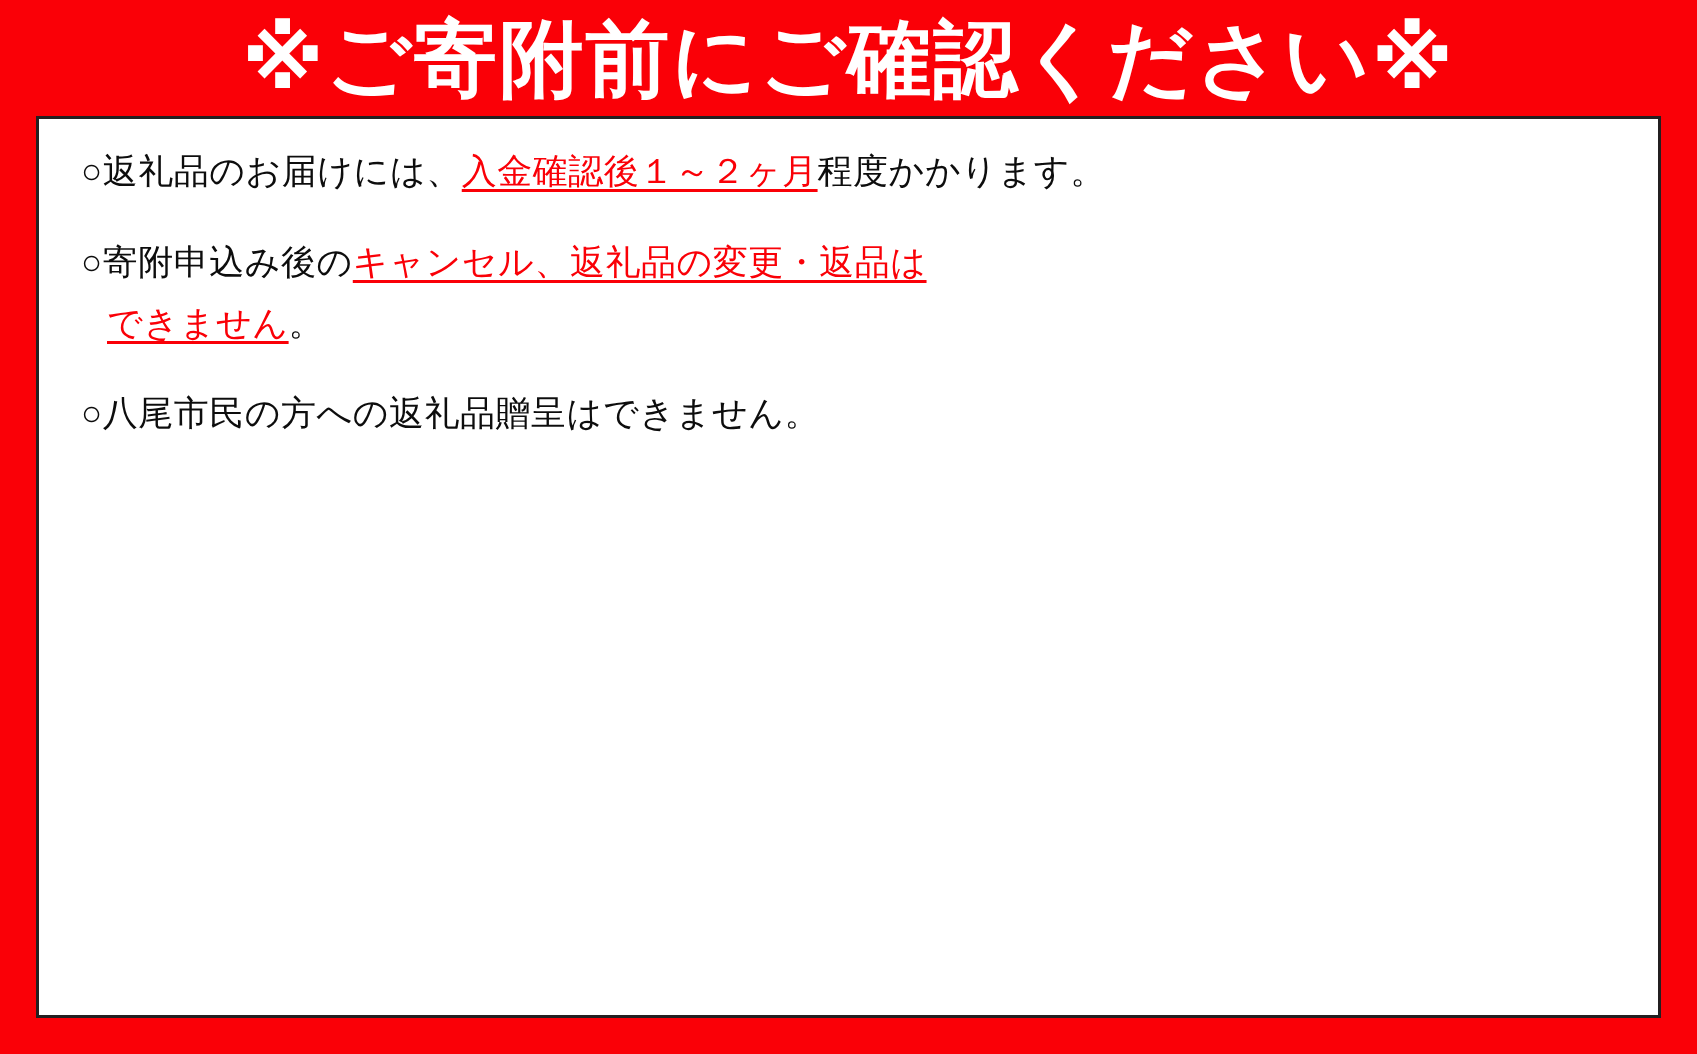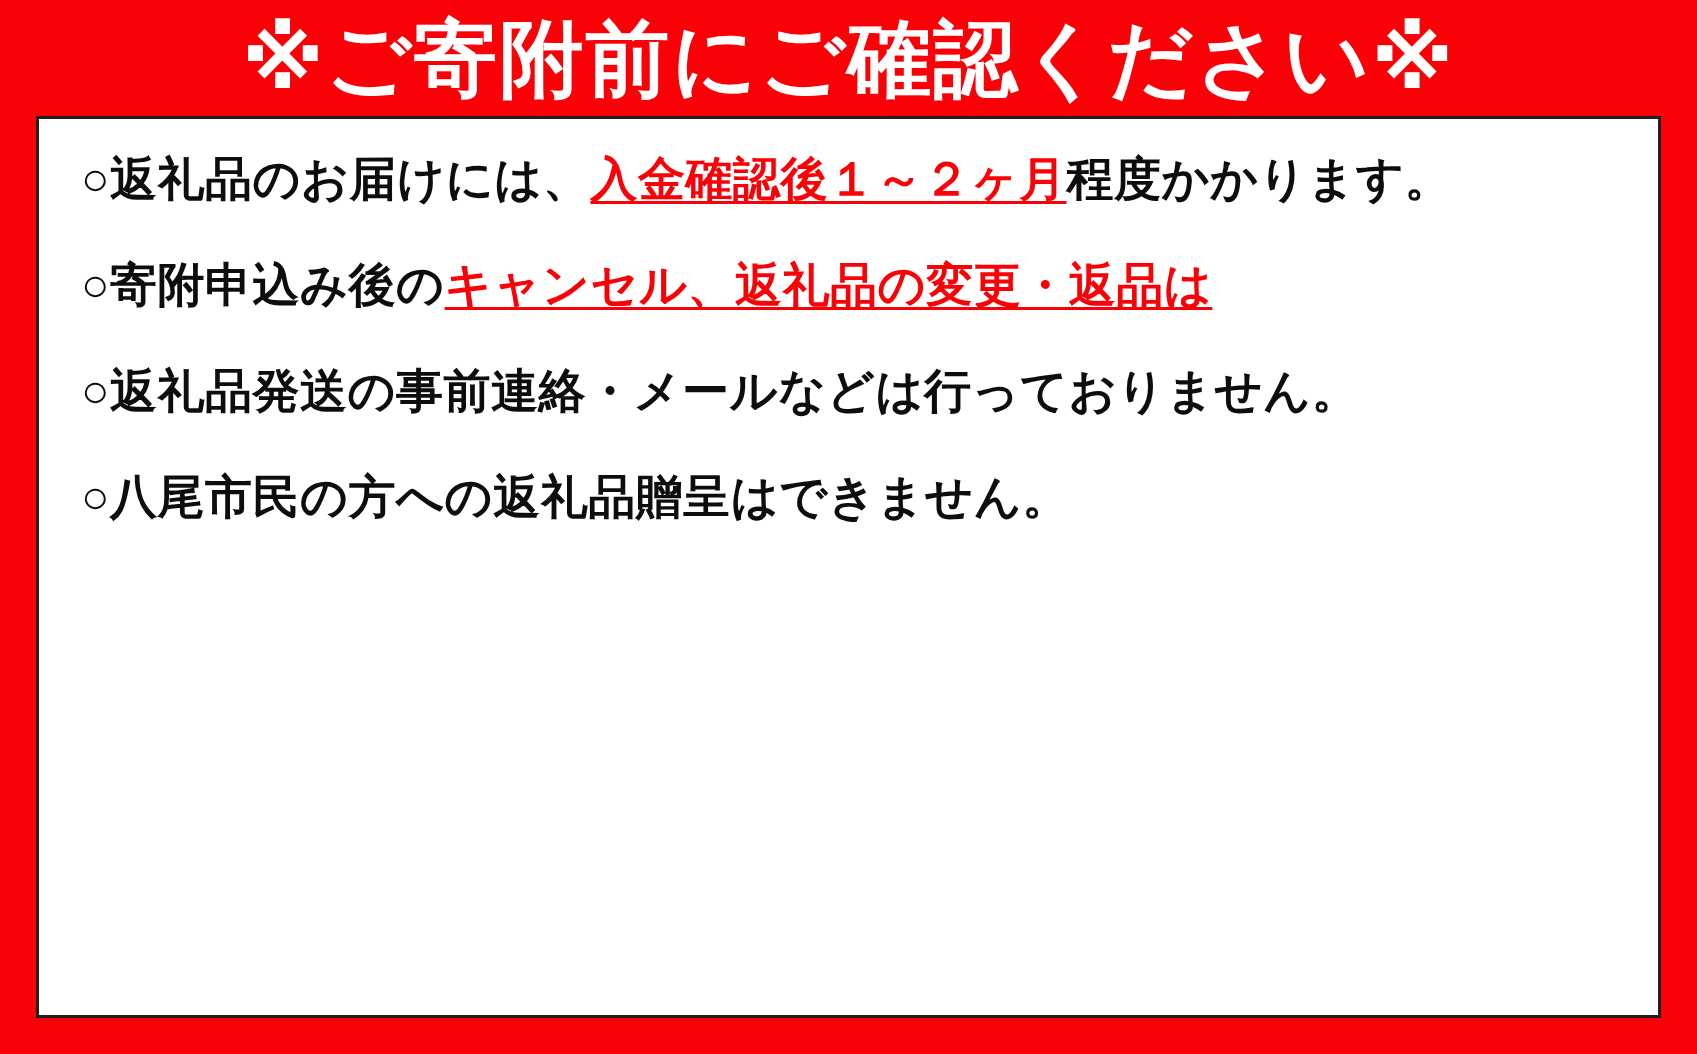--- a/index.html
+++ b/index.html
@@ -53,22 +53,22 @@
 
   .notice-list {
     position: absolute;
     left: 42px;
     top: 30px;
     right: 30px;
   }
 
   .notice-item {
     color: #0d0d0d;
-    font-size: 47px;
-    font-weight: bold;
+    font-size: 35px;
+    font-weight: normal;
     line-height: 1.28;
     letter-spacing: 0.5px;
     margin-bottom: 46px;
     white-space: nowrap;
   }
   .notice-item:last-child { margin-bottom: 0; }
 
   .notice-item .hl {
     color: #fa0007;
     text-decoration: underline;
@@ -95,25 +95,23 @@
   <div class="inner-panel">
     <div class="notice-list">
 
       <div class="notice-item item-delivery">
         <span>○</span><span>返礼品のお届けには、</span><span class="hl">入金確認後１～２ヶ月</span><span>程度かかります。</span>
       </div>
 
 
       <div class="notice-item item-cancel">
         <span>○</span><span>寄附申込み後の</span><span class="hl">キャンセル、返礼品の変更・返品は</span>
+        <span class="line2"><span class="hl">できません</span><span>。</span></span>
       </div>
 
-      <div class="notice-item item-advance">
-        <span>○</span><span>返礼品発送の事前連絡・メールなどは行っておりません。</span>
-      </div>
 
       <div class="notice-item item-yao">
         <span>○</span><span>八尾市民の方への返礼品贈呈はできません。</span>
       </div>
 
     </div>
   </div>
 
 </div>
 

